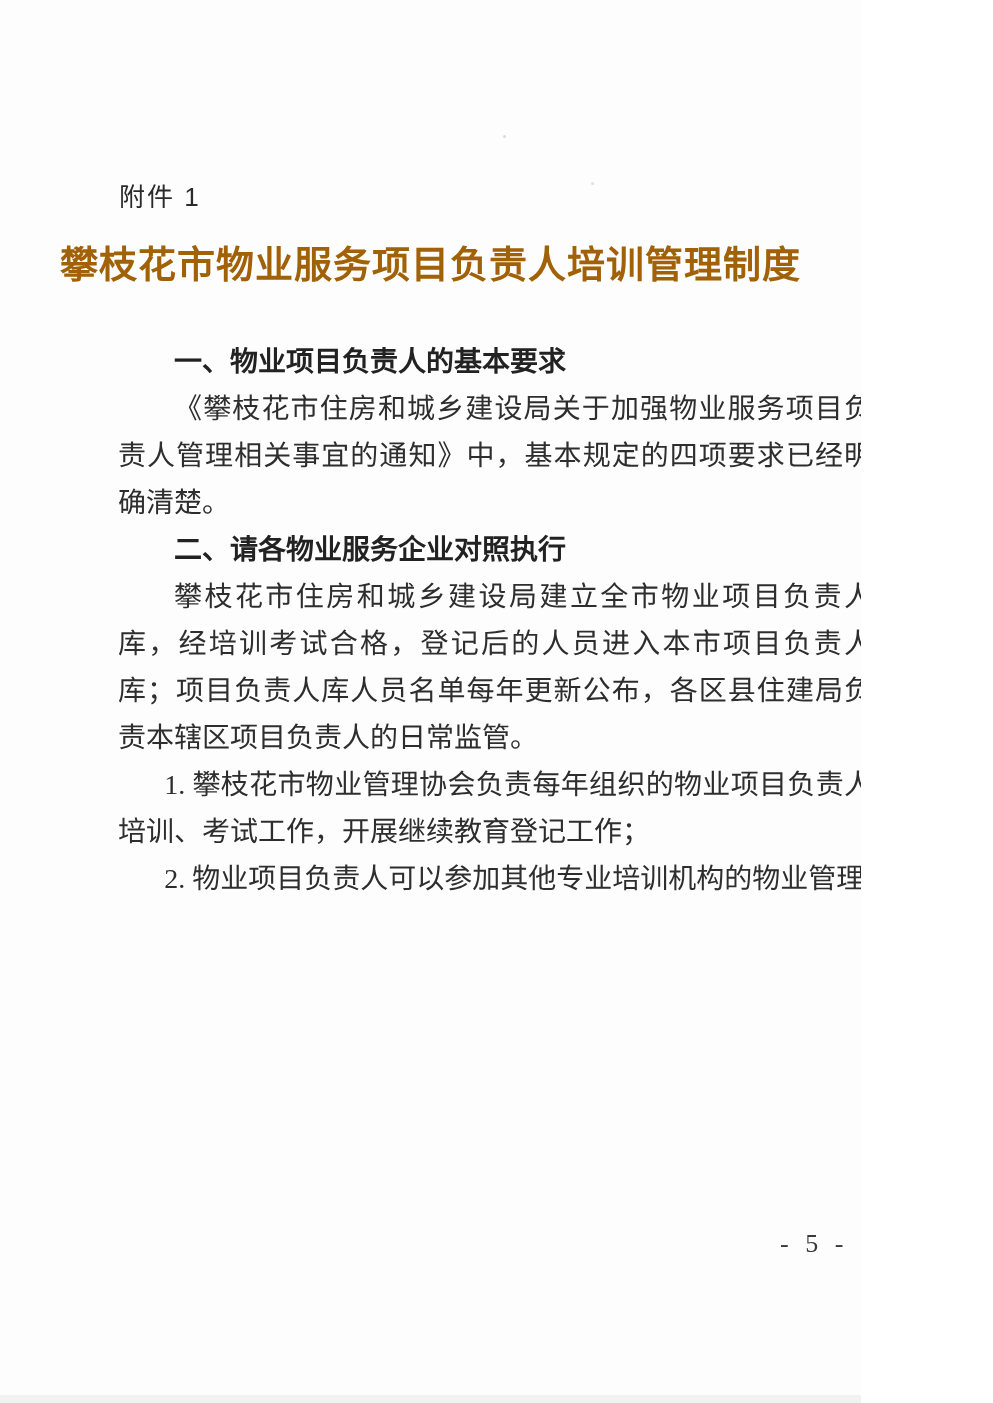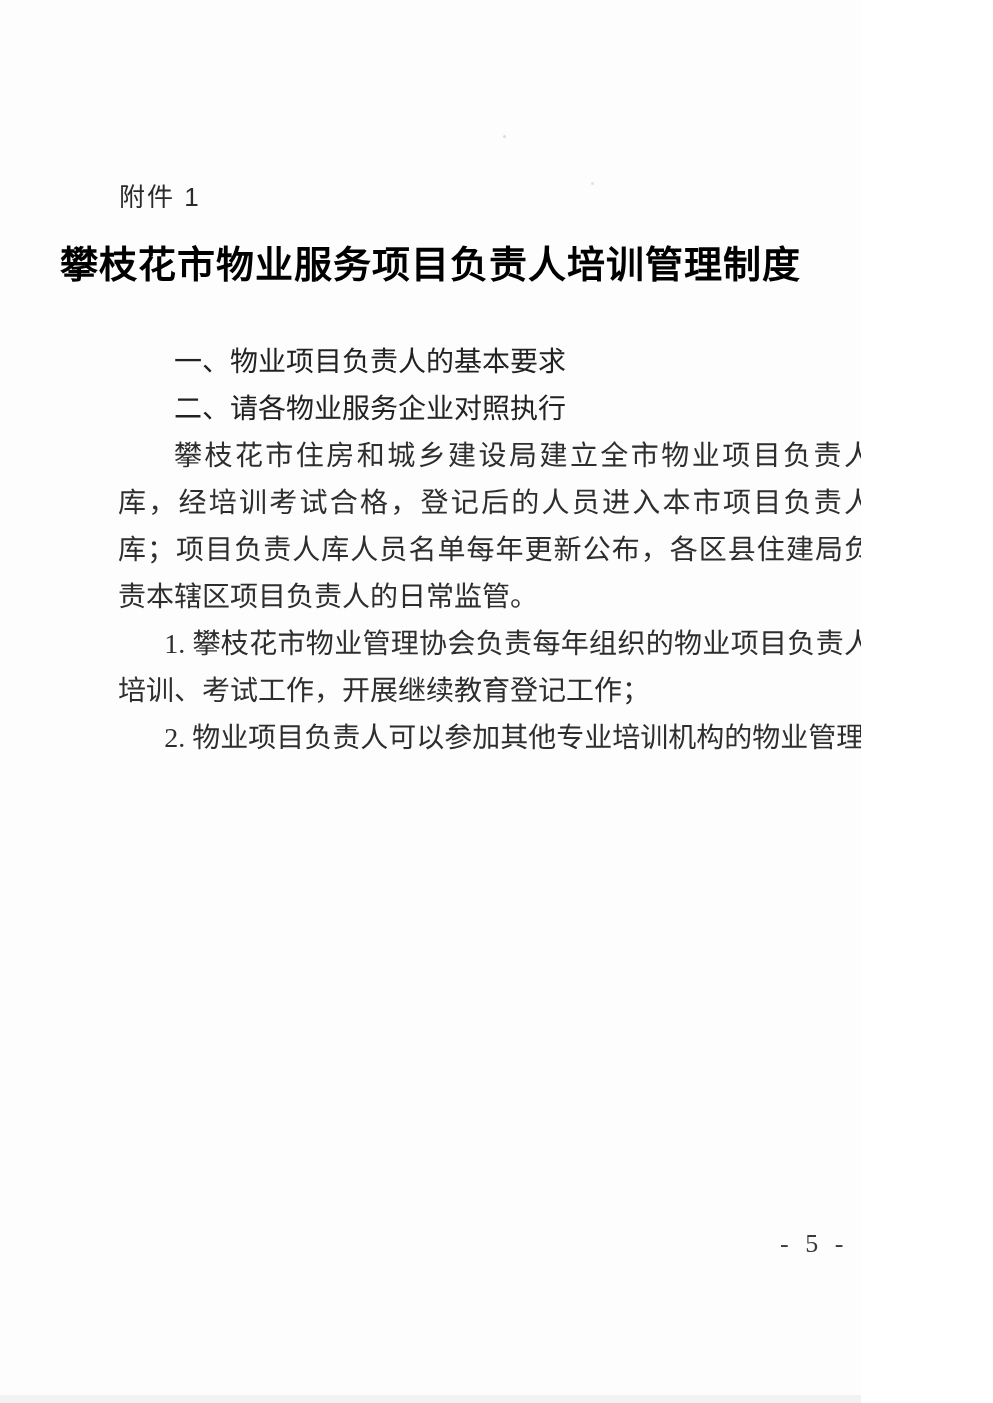--- a/index.html
+++ b/index.html
@@ -36,21 +36,21 @@
   .doc-title {
     position: absolute;
     left: 0;
     right: 0;
     top: 234px;
     text-align: center;
     font-size: 38px;
     font-weight: 700;
     letter-spacing: 1px;
     font-family: "Liberation Sans", sans-serif;
-    color: #000000;
+    color: #a16207;
     white-space: nowrap;
   }
   .content {
     position: absolute;
     left: 118px;
     top: 338px;
     width: 754px;
     font-size: 28px;
     line-height: 47px;
     text-align: justify;
@@ -62,21 +62,21 @@
     padding: 0;
   }
   .para {
     text-indent: 2em;
   }
   .para.numbered {
     text-indent: 1.65em;
   }
   .sec-heading {
     text-indent: 2em;
-    font-weight: 400;
+    font-weight: 700;
     font-family: "Liberation Sans", sans-serif;
     color: #222222;
   }
   .page-number {
     position: absolute;
     left: 780px;
     top: 1229px;
     font-size: 26px;
     letter-spacing: 5px;
     color: #3a3a3a;
@@ -107,20 +107,21 @@
   <span class="speck s1"></span>
   <span class="speck s2"></span>
   <span class="edge-mark"></span>
 
   <div class="attachment-label">附件 1</div>
 
   <div class="doc-title">攀枝花市物业服务项目负责人培训管理制度</div>
 
   <div class="content">
     <p class="sec-heading">一、物业项目负责人的基本要求</p>
+    <p class="para">《攀枝花市住房和城乡建设局关于加强物业服务项目负责人管理相关事宜的通知》中，基本规定的四项要求已经明确清楚。</p>
     <p class="sec-heading">二、请各物业服务企业对照执行</p>
     <p class="para">攀枝花市住房和城乡建设局建立全市物业项目负责人库，经培训考试合格，登记后的人员进入本市项目负责人库；项目负责人库人员名单每年更新公布，各区县住建局负责本辖区项目负责人的日常监管。</p>
     <p class="para numbered">1. 攀枝花市物业管理协会负责每年组织的物业项目负责人培训、考试工作，开展继续教育登记工作；</p>
     <p class="para numbered">2. 物业项目负责人可以参加其他专业培训机构的物业管理</p>
   </div>
 
   <div class="page-number">- 5 -</div>
 
   <div class="edge-bottom"></div>
 </div>

